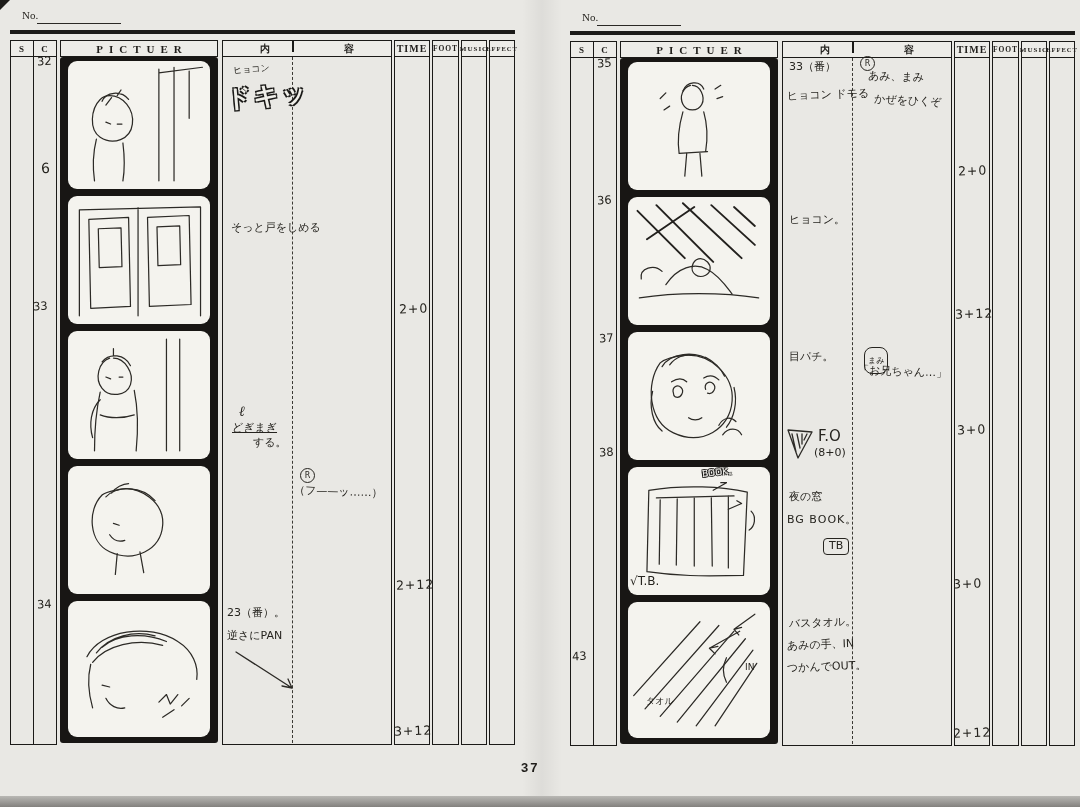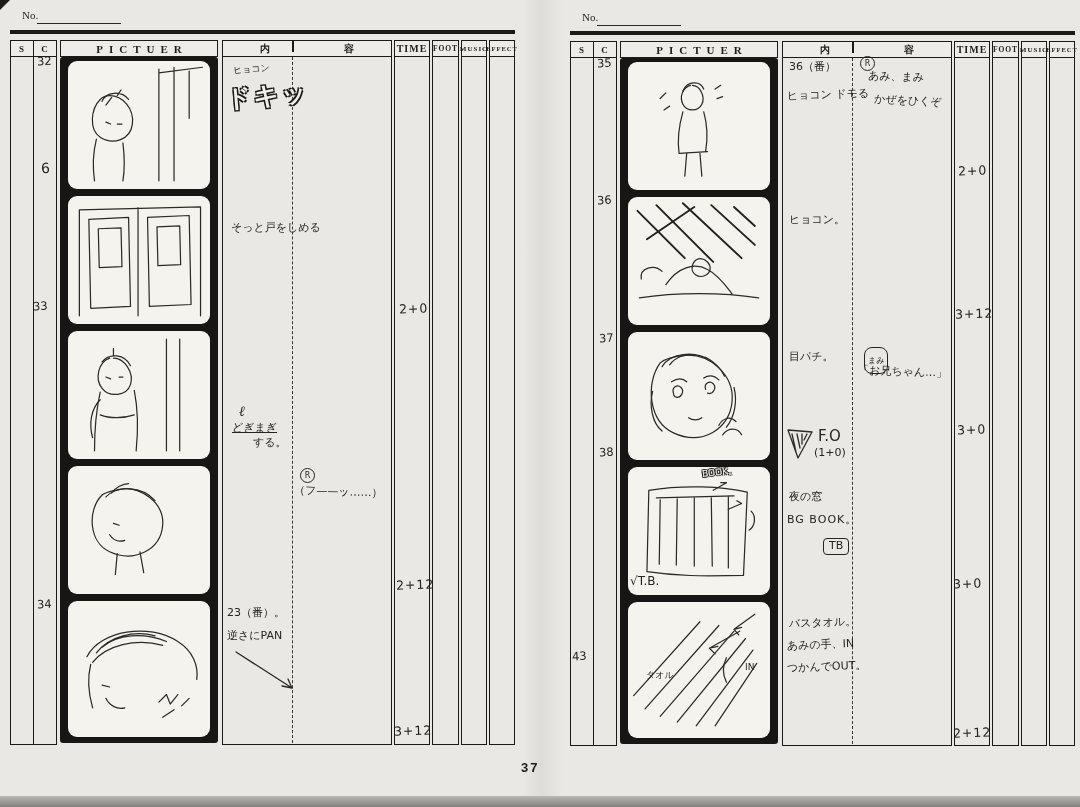--- a/index.html
+++ b/index.html
@@ -224,43 +224,43 @@
         </svg>
       </div>
     </div>
 
     <span class="hw hw-cut" style="left:597px;top:57px;">35</span>
     <span class="hw hw-cut" style="left:597px;top:194px;">36</span>
     <span class="hw hw-cut" style="left:599px;top:332px;">37</span>
     <span class="hw hw-cut" style="left:599px;top:446px;">38</span>
     <span class="hw hw-cut" style="left:572px;top:650px;">43</span>
 
-    <span class="hw" style="left:789px;top:61px;">36（番）</span>
+    <span class="hw" style="left:789px;top:61px;">33（番）</span>
     <span class="hw" style="left:787px;top:89px;transform:rotate(-2deg);">ヒョコン ドモる</span>
     <span class="hw chip" style="left:860px;top:56px;">R</span>
     <span class="hw" style="left:868px;top:71px;transform:rotate(2deg);">あみ、まみ</span>
     <span class="hw" style="left:874px;top:95px;transform:rotate(3deg);">かぜをひくぞ</span>
     <span class="hw" style="left:789px;top:214px;">ヒョコン。</span>
     <span class="hw" style="left:789px;top:351px;">目パチ。</span>
     <span class="hw chip chip-wide" style="left:864px;top:347px;">まみ</span>
     <span class="hw" style="left:858px;top:366px;transform:rotate(2deg);">「お兄ちゃん…」</span>
     <svg style="position:absolute;left:786px;top:428px;" width="28" height="32" viewBox="0 0 28 32">
       <path class="sk" d="M2 2 L26 4 L12 30 Z M6 6 L10 24 M11 6 L14 20 M16 6 L16 16 M21 6 L18 12"></path>
     </svg>
     <span class="hw" style="left:818px;top:428px;font-size:15px;">F.O</span>
-    <span class="hw" style="left:814px;top:447px;">(1+0)</span>
+    <span class="hw" style="left:814px;top:447px;">(8+0)</span>
     <span class="hw" style="left:789px;top:491px;text-align:center;">夜の窓</span>
     <span class="hw" style="left:787px;top:514px;letter-spacing:1px;">BG BOOK。</span>
     <span class="hw tb-box" style="left:823px;top:538px;">TB</span>
     <span class="hw hw-sm" style="left:702px;top:467px;transform:rotate(-6deg);color:#efeee9;text-shadow:-1px -1px 0 #1b1a18,1px -1px 0 #1b1a18,-1px 1px 0 #1b1a18,1px 1px 0 #1b1a18;">BOOK。</span>
     <span class="hw" style="left:630px;top:575px;font-size:12px;">√T.B.</span>
     <span class="hw" style="left:789px;top:617px;transform:rotate(-2deg);">バスタオル。</span>
     <span class="hw" style="left:787px;top:639px;transform:rotate(-2deg);">あみの手、IN</span>
     <span class="hw" style="left:787px;top:661px;transform:rotate(-2deg);">つかんでOUT。</span>
-    <span class="hw hw-sm" style="left:646px;top:670px;">タオル</span>
+    <span class="hw hw-sm" style="left:646px;top:696px;">タオル</span>
     <span class="hw hw-sm" style="left:745px;top:662px;">IN</span>
 
     <span class="hw hw-time" style="left:958px;top:164px;">2+0</span>
     <span class="hw hw-time" style="left:955px;top:307px;">3+12</span>
     <span class="hw hw-time" style="left:957px;top:423px;">3+0</span>
     <span class="hw hw-time" style="left:953px;top:577px;">3+0</span>
     <span class="hw hw-time" style="left:953px;top:726px;">2+12</span>
   </div>
 
   <span class="pageno" style="left:521px;top:760px;">37</span>

